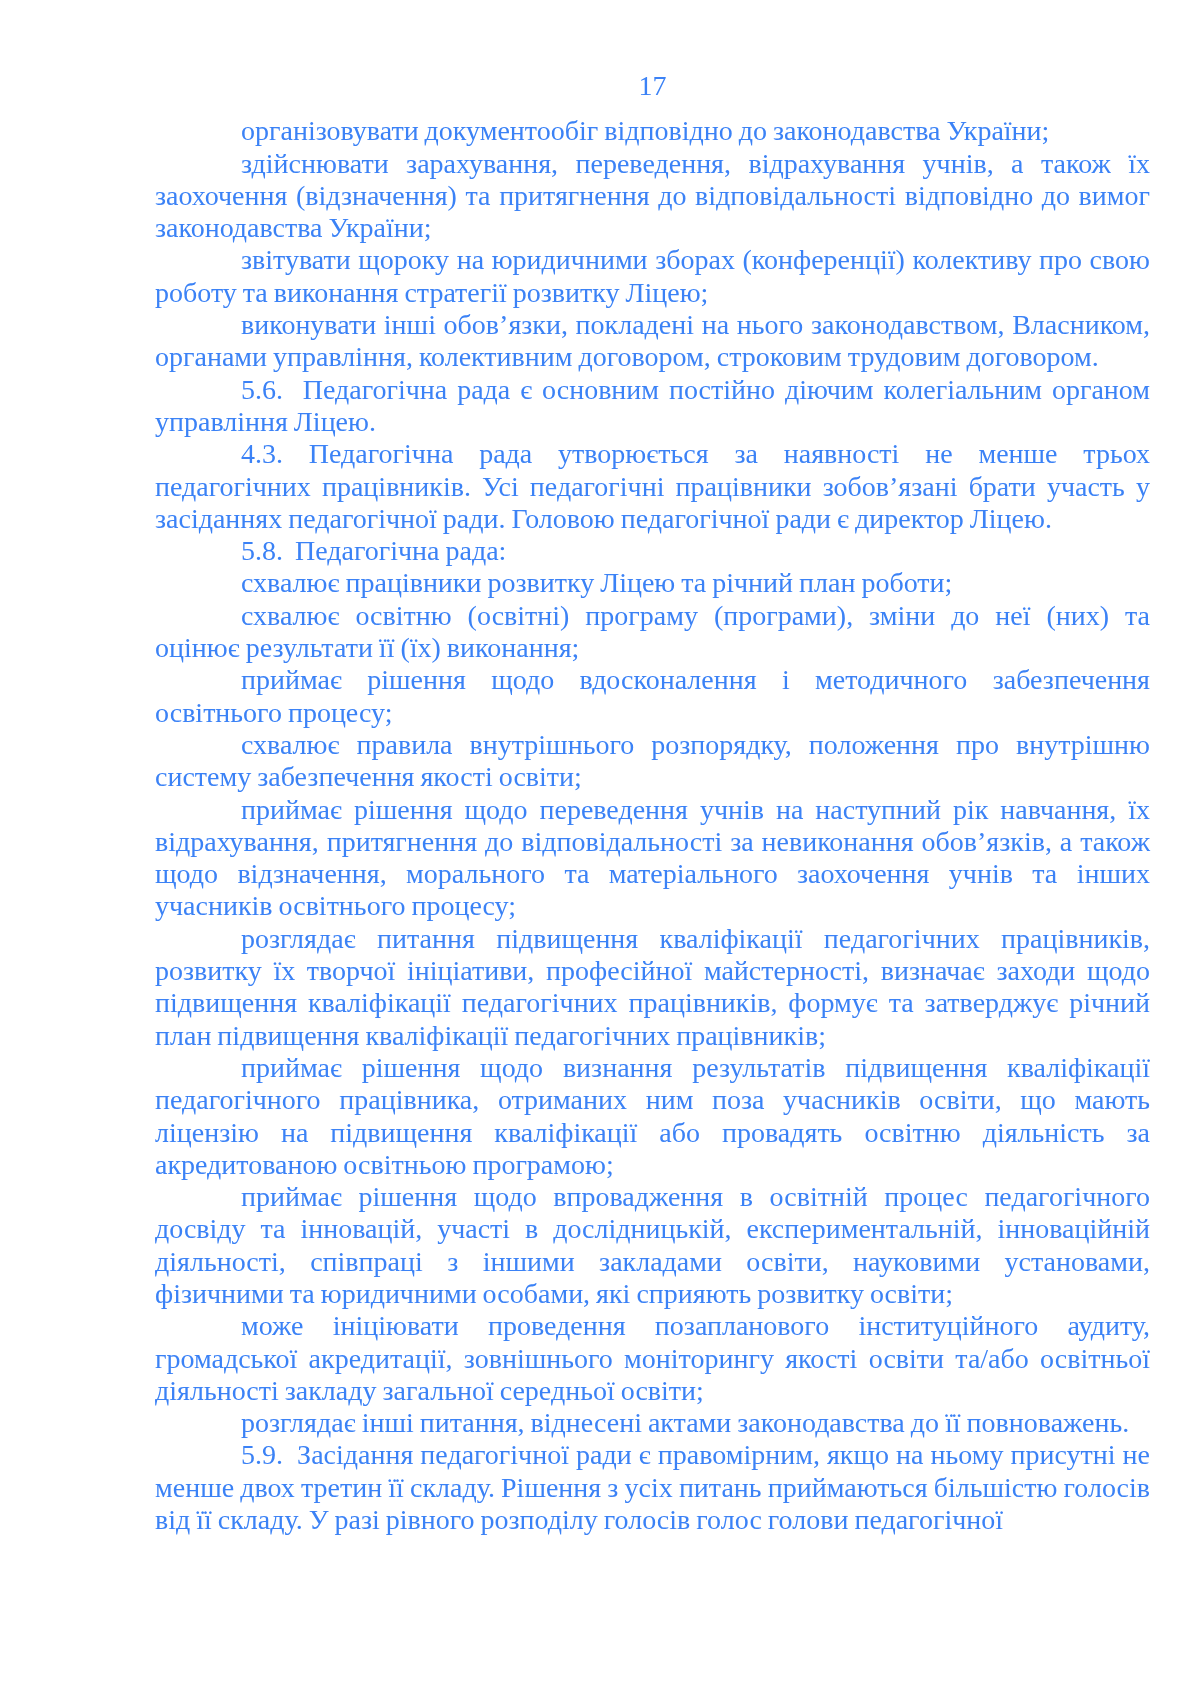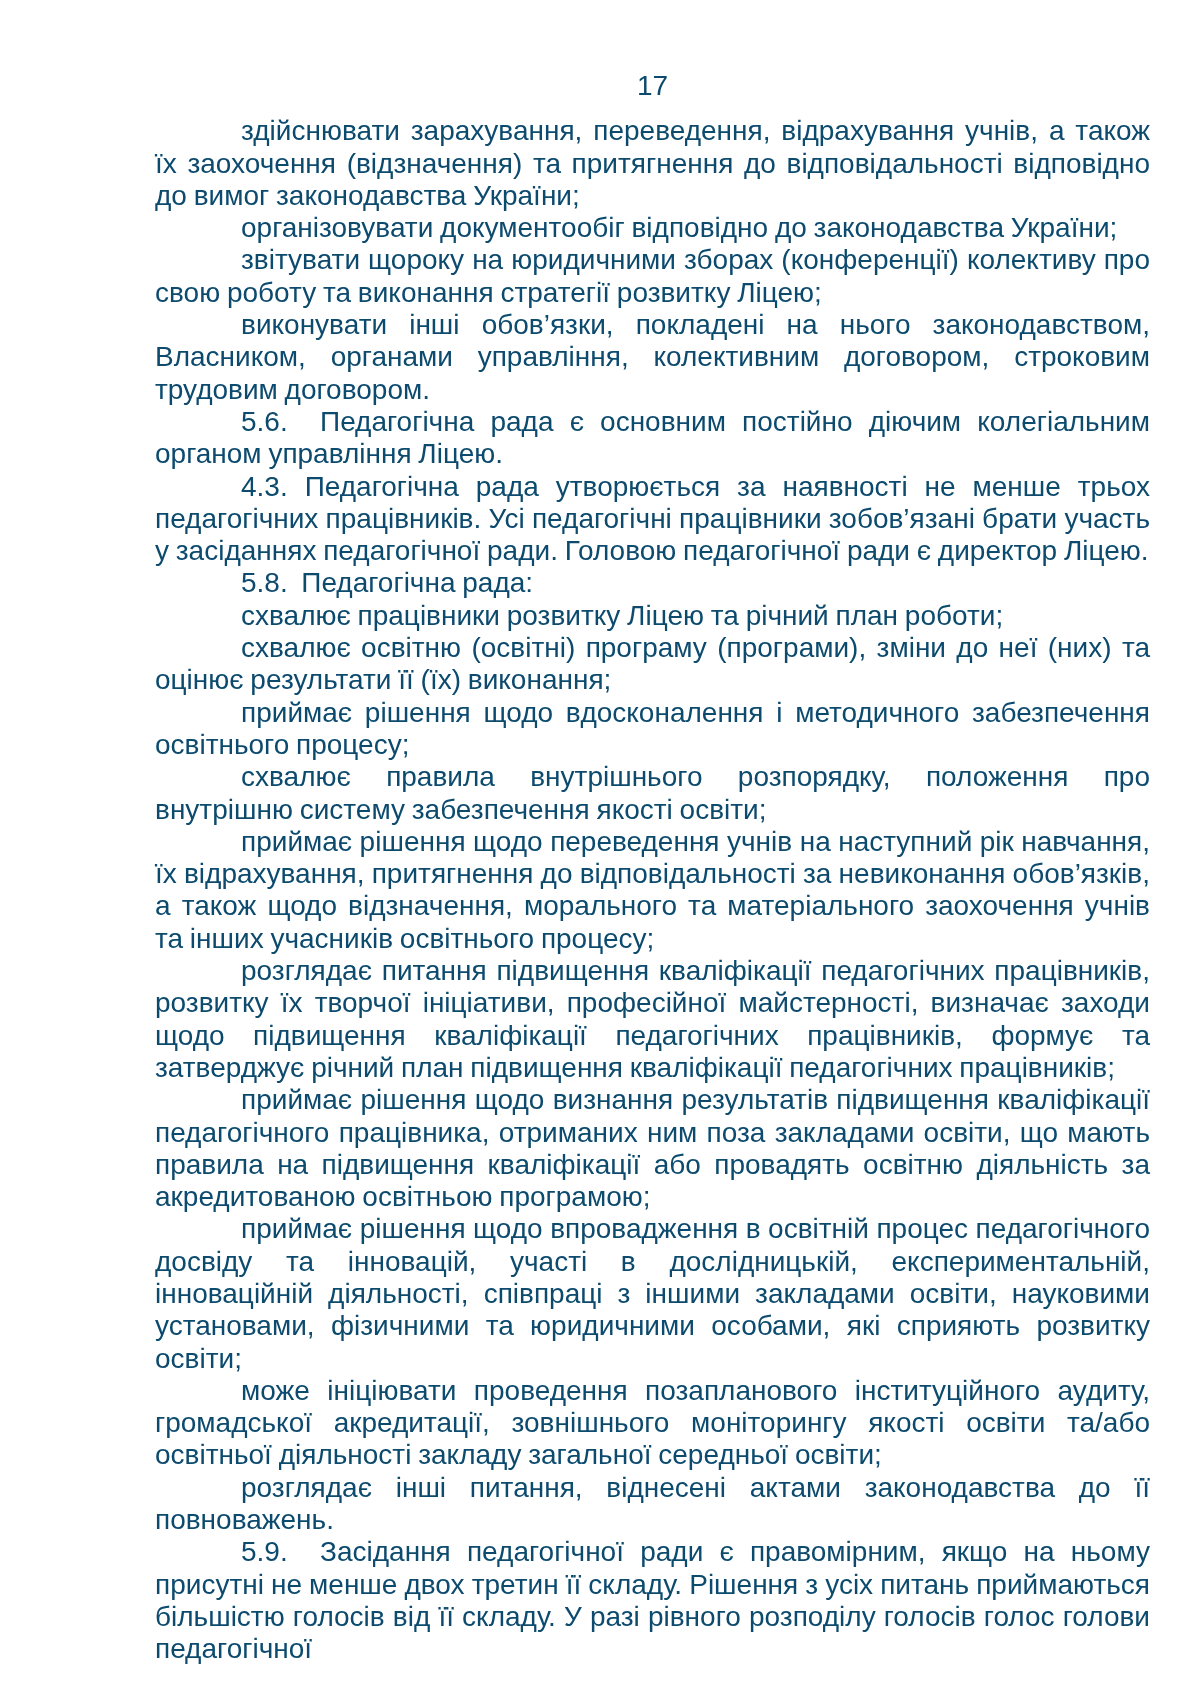--- a/index.html
+++ b/index.html
@@ -10,24 +10,24 @@
   .page {
     position: relative;
     width: 1190px;
     height: 1683px;
     background: #ffffff;
     box-sizing: border-box;
     padding: 70px 40px 0 155px;
     overflow: hidden;
   }
   .content {
-    font-family: Liberation Sans, sans-serif;
+    font-family: Liberation Serif, serif;
     font-size: 28px;
     line-height: 32.3px;
-    color: #0c4a6e;
+    color: #3b82f6;
     text-align: justify;
     word-spacing: -1px;
   }
   .pageno {
     text-align: center;
     text-indent: 0;
   }
   .paras {
     margin-top: 13px;
   }
@@ -37,33 +37,33 @@
     text-indent: 86px;
   }
 </style>
 </head>
 <body>
 
 <div class="page">
   <div class="content">
     <div class="pageno">17</div>
     <div class="paras">
+      <p>організовувати документообіг відповідно до законодавства України;</p>
       <p>здійснювати зарахування, переведення, відрахування учнів, а також їх заохочення (відзначення) та притягнення до відповідальності відповідно до вимог законодавства України;</p>
-      <p>організовувати документообіг відповідно до законодавства України;</p>
       <p>звітувати щороку на юридичними зборах (конференції) колективу про свою роботу та виконання стратегії розвитку Ліцею;</p>
       <p>виконувати інші обов’язки, покладені на нього законодавством, Власником, органами управління, колективним договором, строковим трудовим договором.</p>
       <p>5.6.&nbsp; Педагогічна рада є основним постійно діючим колегіальним органом управління Ліцею.</p>
       <p>4.3. Педагогічна рада утворюється за наявності не менше трьох педагогічних працівників. Усі педагогічні працівники зобов’язані брати участь у засіданнях педагогічної ради. Головою педагогічної ради є директор Ліцею.</p>
       <p>5.8.&nbsp; Педагогічна рада:</p>
       <p>схвалює працівники розвитку Ліцею та річний план роботи;</p>
       <p>схвалює освітню (освітні) програму (програми), зміни до неї (них) та оцінює результати її (їх) виконання;</p>
       <p>приймає рішення щодо вдосконалення і методичного забезпечення освітнього процесу;</p>
       <p>схвалює правила внутрішнього розпорядку, положення про внутрішню систему забезпечення якості освіти;</p>
       <p>приймає рішення щодо переведення учнів на наступний рік навчання, їх відрахування, притягнення до відповідальності за невиконання обов’язків, а також щодо відзначення, морального та матеріального заохочення учнів та інших учасників освітнього процесу;</p>
       <p>розглядає питання підвищення кваліфікації педагогічних працівників, розвитку їх творчої ініціативи, професійної майстерності, визначає заходи щодо підвищення кваліфікації педагогічних працівників, формує та затверджує річний план підвищення кваліфікації педагогічних працівників;</p>
-      <p>приймає рішення щодо визнання результатів підвищення кваліфікації педагогічного працівника, отриманих ним поза закладами освіти, що мають правила на підвищення кваліфікації або провадять освітню діяльність за акредитованою освітньою програмою;</p>
+      <p>приймає рішення щодо визнання результатів підвищення кваліфікації педагогічного працівника, отриманих ним поза учасників освіти, що мають ліцензію на підвищення кваліфікації або провадять освітню діяльність за акредитованою освітньою програмою;</p>
       <p>приймає рішення щодо впровадження в освітній процес педагогічного досвіду та інновацій, участі в дослідницькій, експериментальній, інноваційній діяльності, співпраці з іншими закладами освіти, науковими установами, фізичними та юридичними особами, які сприяють розвитку освіти;</p>
       <p>може ініціювати проведення позапланового інституційного аудиту, громадської акредитації, зовнішнього моніторингу якості освіти та/або освітньої діяльності закладу загальної середньої освіти;</p>
       <p>розглядає інші питання, віднесені актами законодавства до її повноважень.</p>
       <p>5.9.&nbsp; Засідання педагогічної ради є правомірним, якщо на ньому присутні не менше двох третин її складу. Рішення з усіх питань приймаються більшістю голосів від її складу. У разі рівного розподілу голосів голос голови педагогічної</p>
     </div>
   </div>
 </div>
 
 </body></html>

